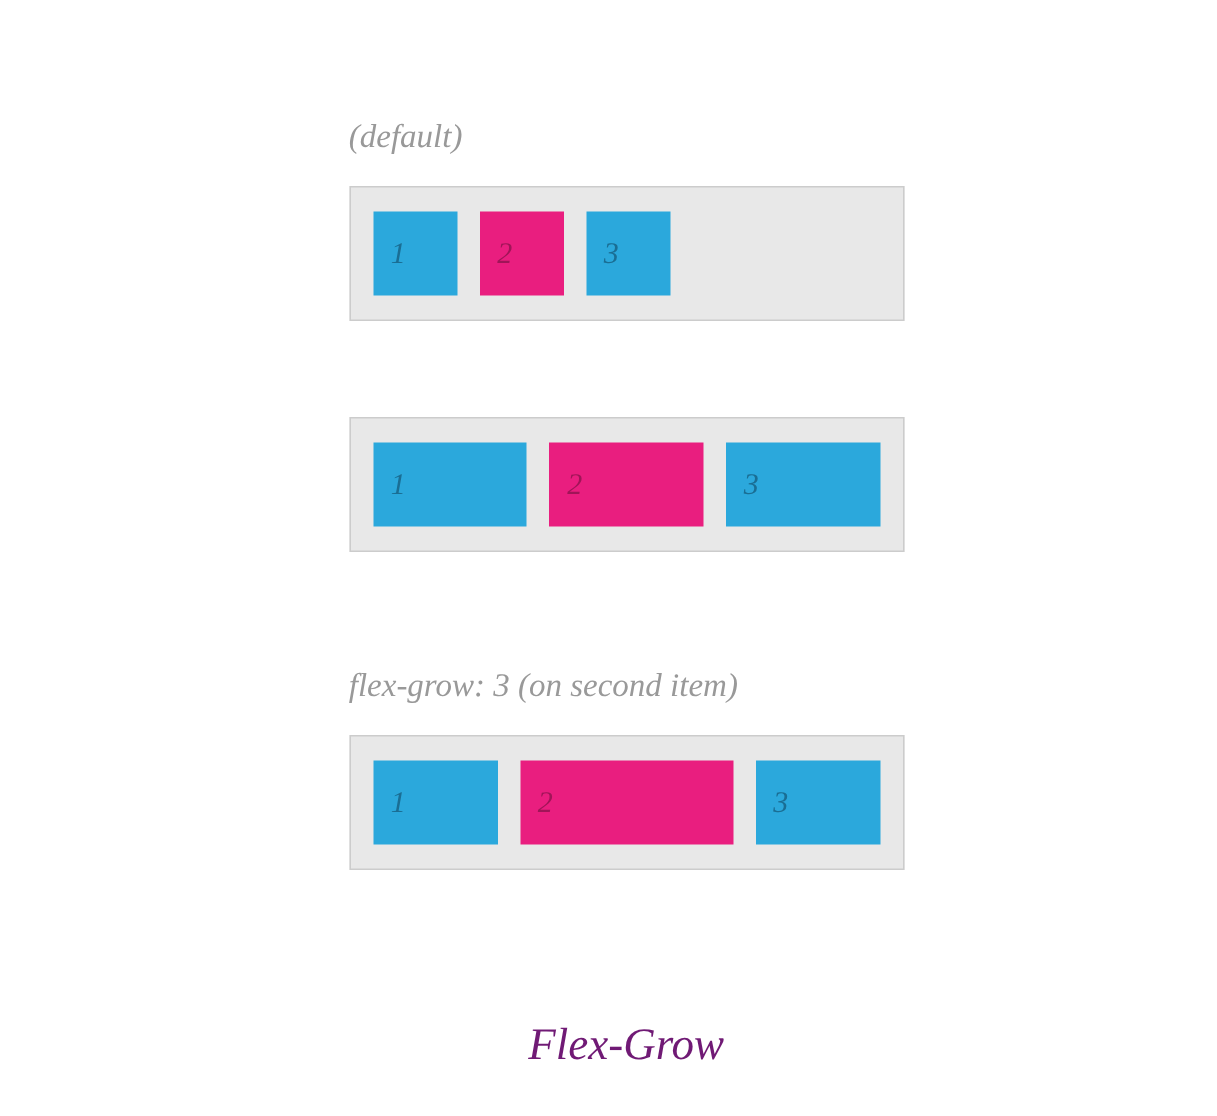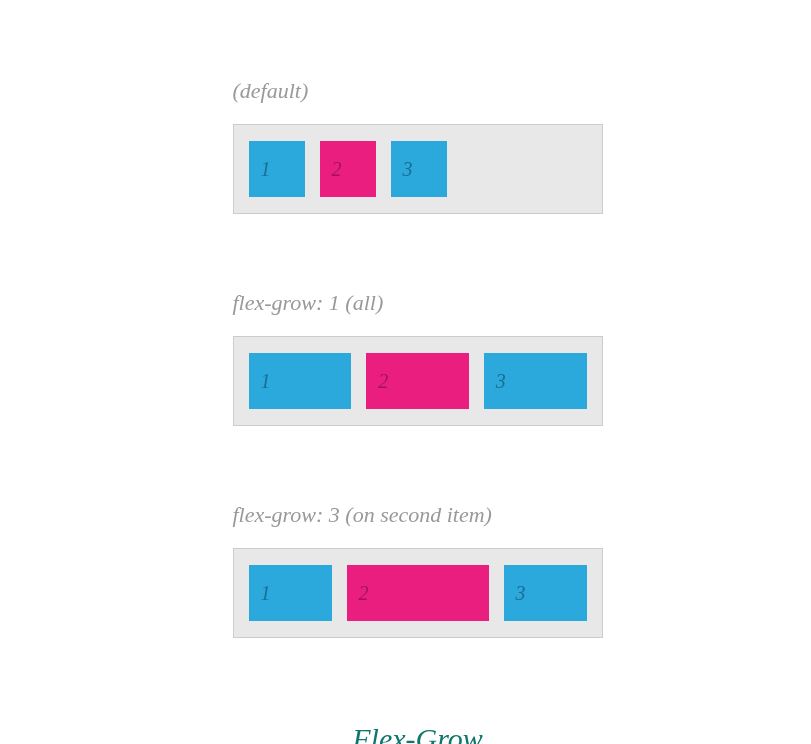--- a/index.html
+++ b/index.html
@@ -79,42 +79,41 @@
     
     .ex3 .flex-item {
       flex-grow: 1;
       flex-basis: 0;
     }
     .ex3 .flex-item:nth-child(2) {
       flex-grow: 2;
     }
     
     .diagram-title {
-      color: #0f766e;
+      color: #701a75;
       font-size: 30px;
       font-style: italic;
-      margin-top: 20px;
+      margin-top: 36px;
     }
   </style>
 </head>
 <body>
 
 <div class="diagram-container">
 
   <div class="example-block">
     <div class="example-label">(default)</div>
     <div class="flex-container ex1">
       <div class="flex-item item-blue">1</div>
       <div class="flex-item item-pink">2</div>
       <div class="flex-item item-blue">3</div>
     </div>
   </div>
 
   <div class="example-block">
-    <div class="example-label">flex-grow: 1 (all)</div>
     <div class="flex-container ex2">
       <div class="flex-item item-blue">1</div>
       <div class="flex-item item-pink">2</div>
       <div class="flex-item item-blue">3</div>
     </div>
   </div>
 
   <div class="example-block">
     <div class="example-label">flex-grow: 3 (on second item)</div>
     <div class="flex-container ex3">

